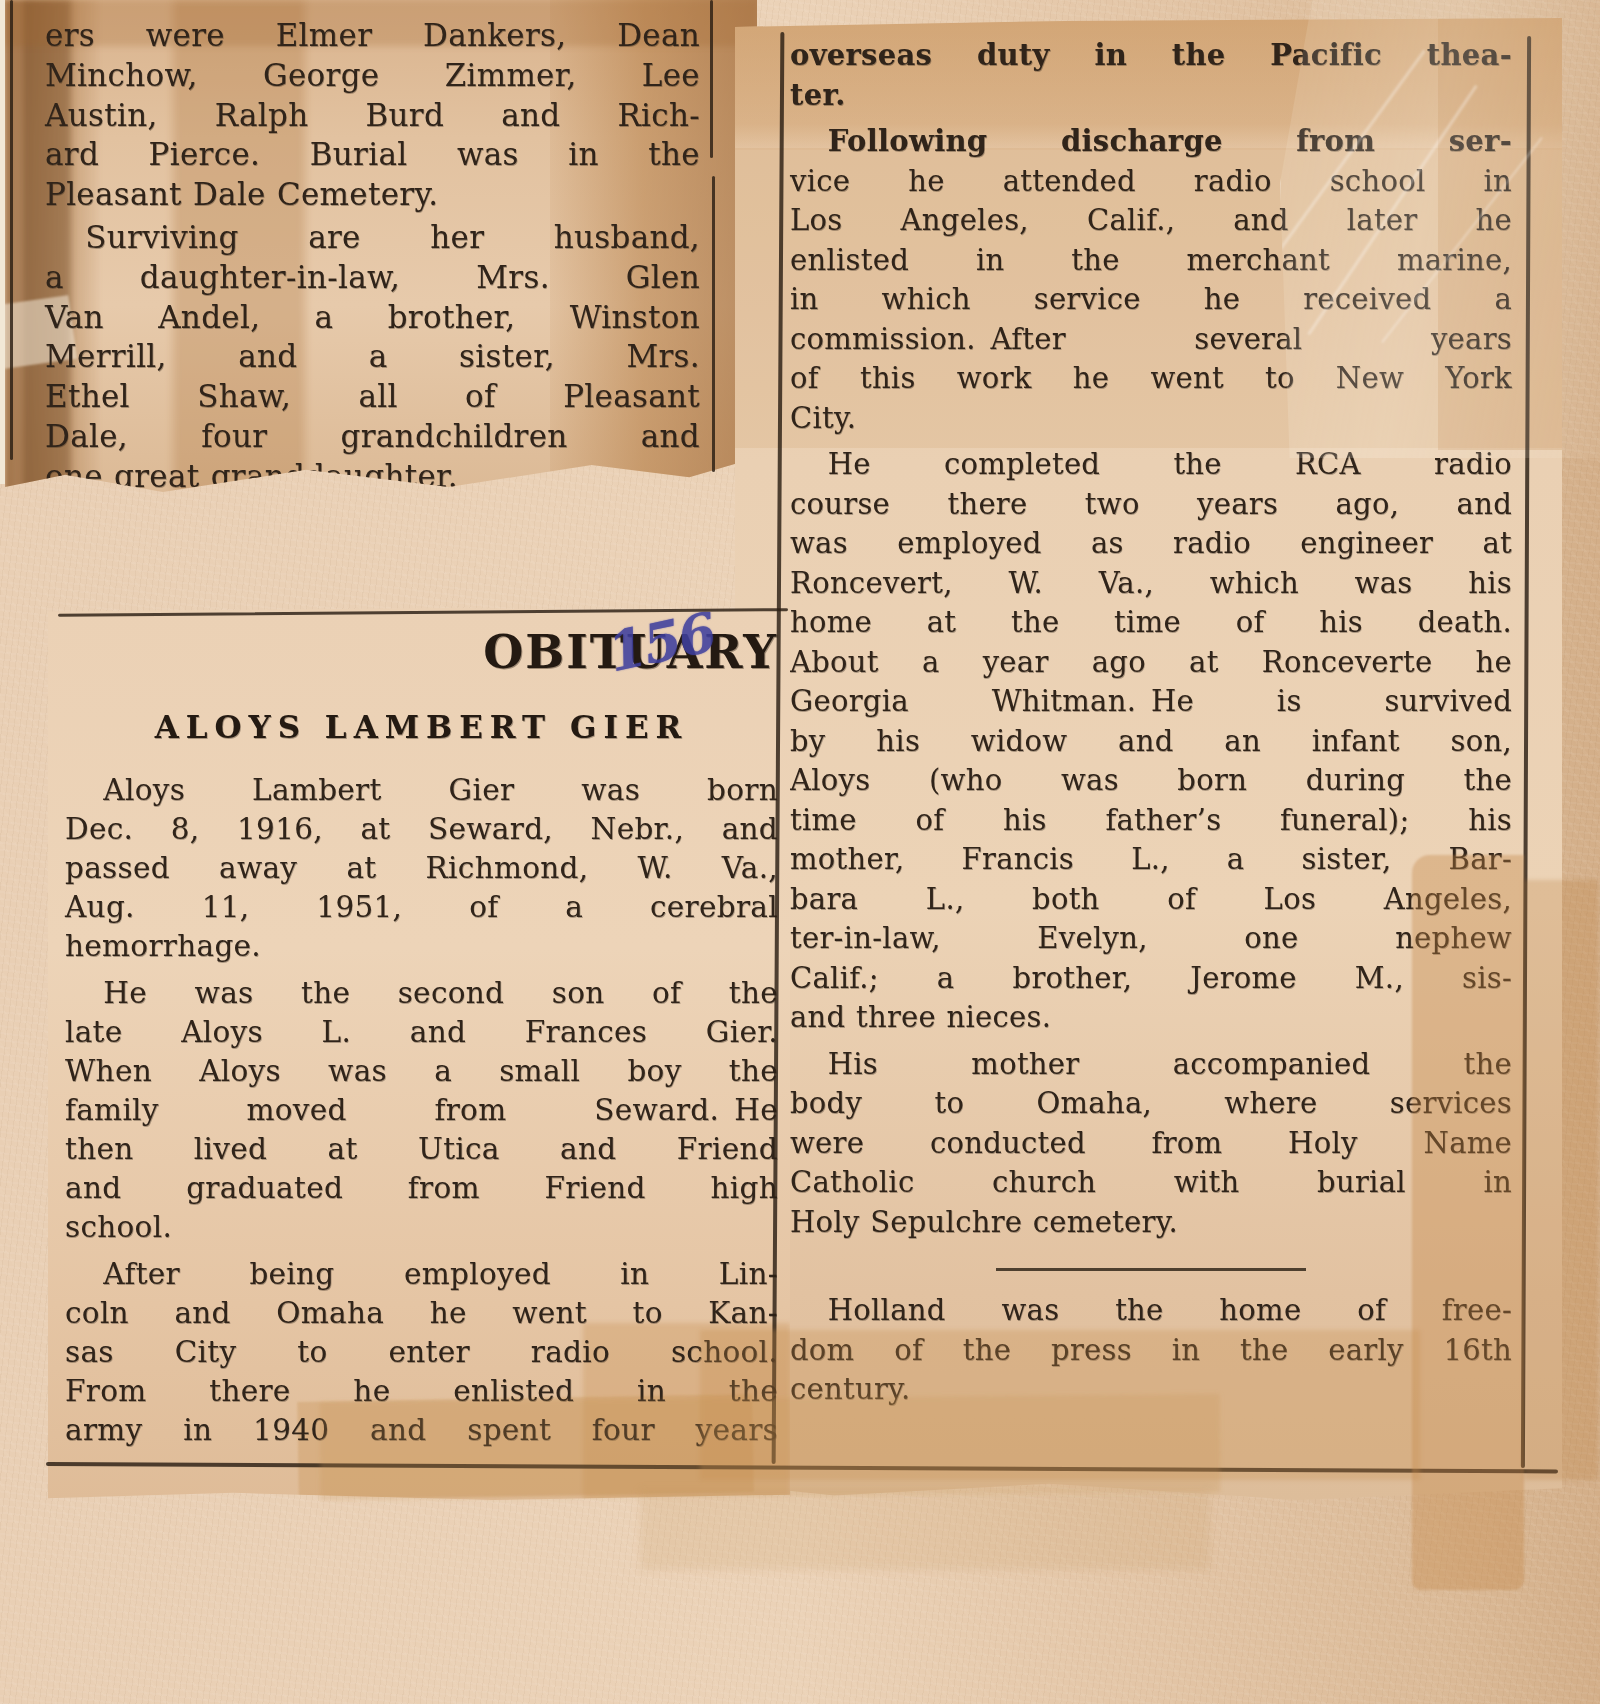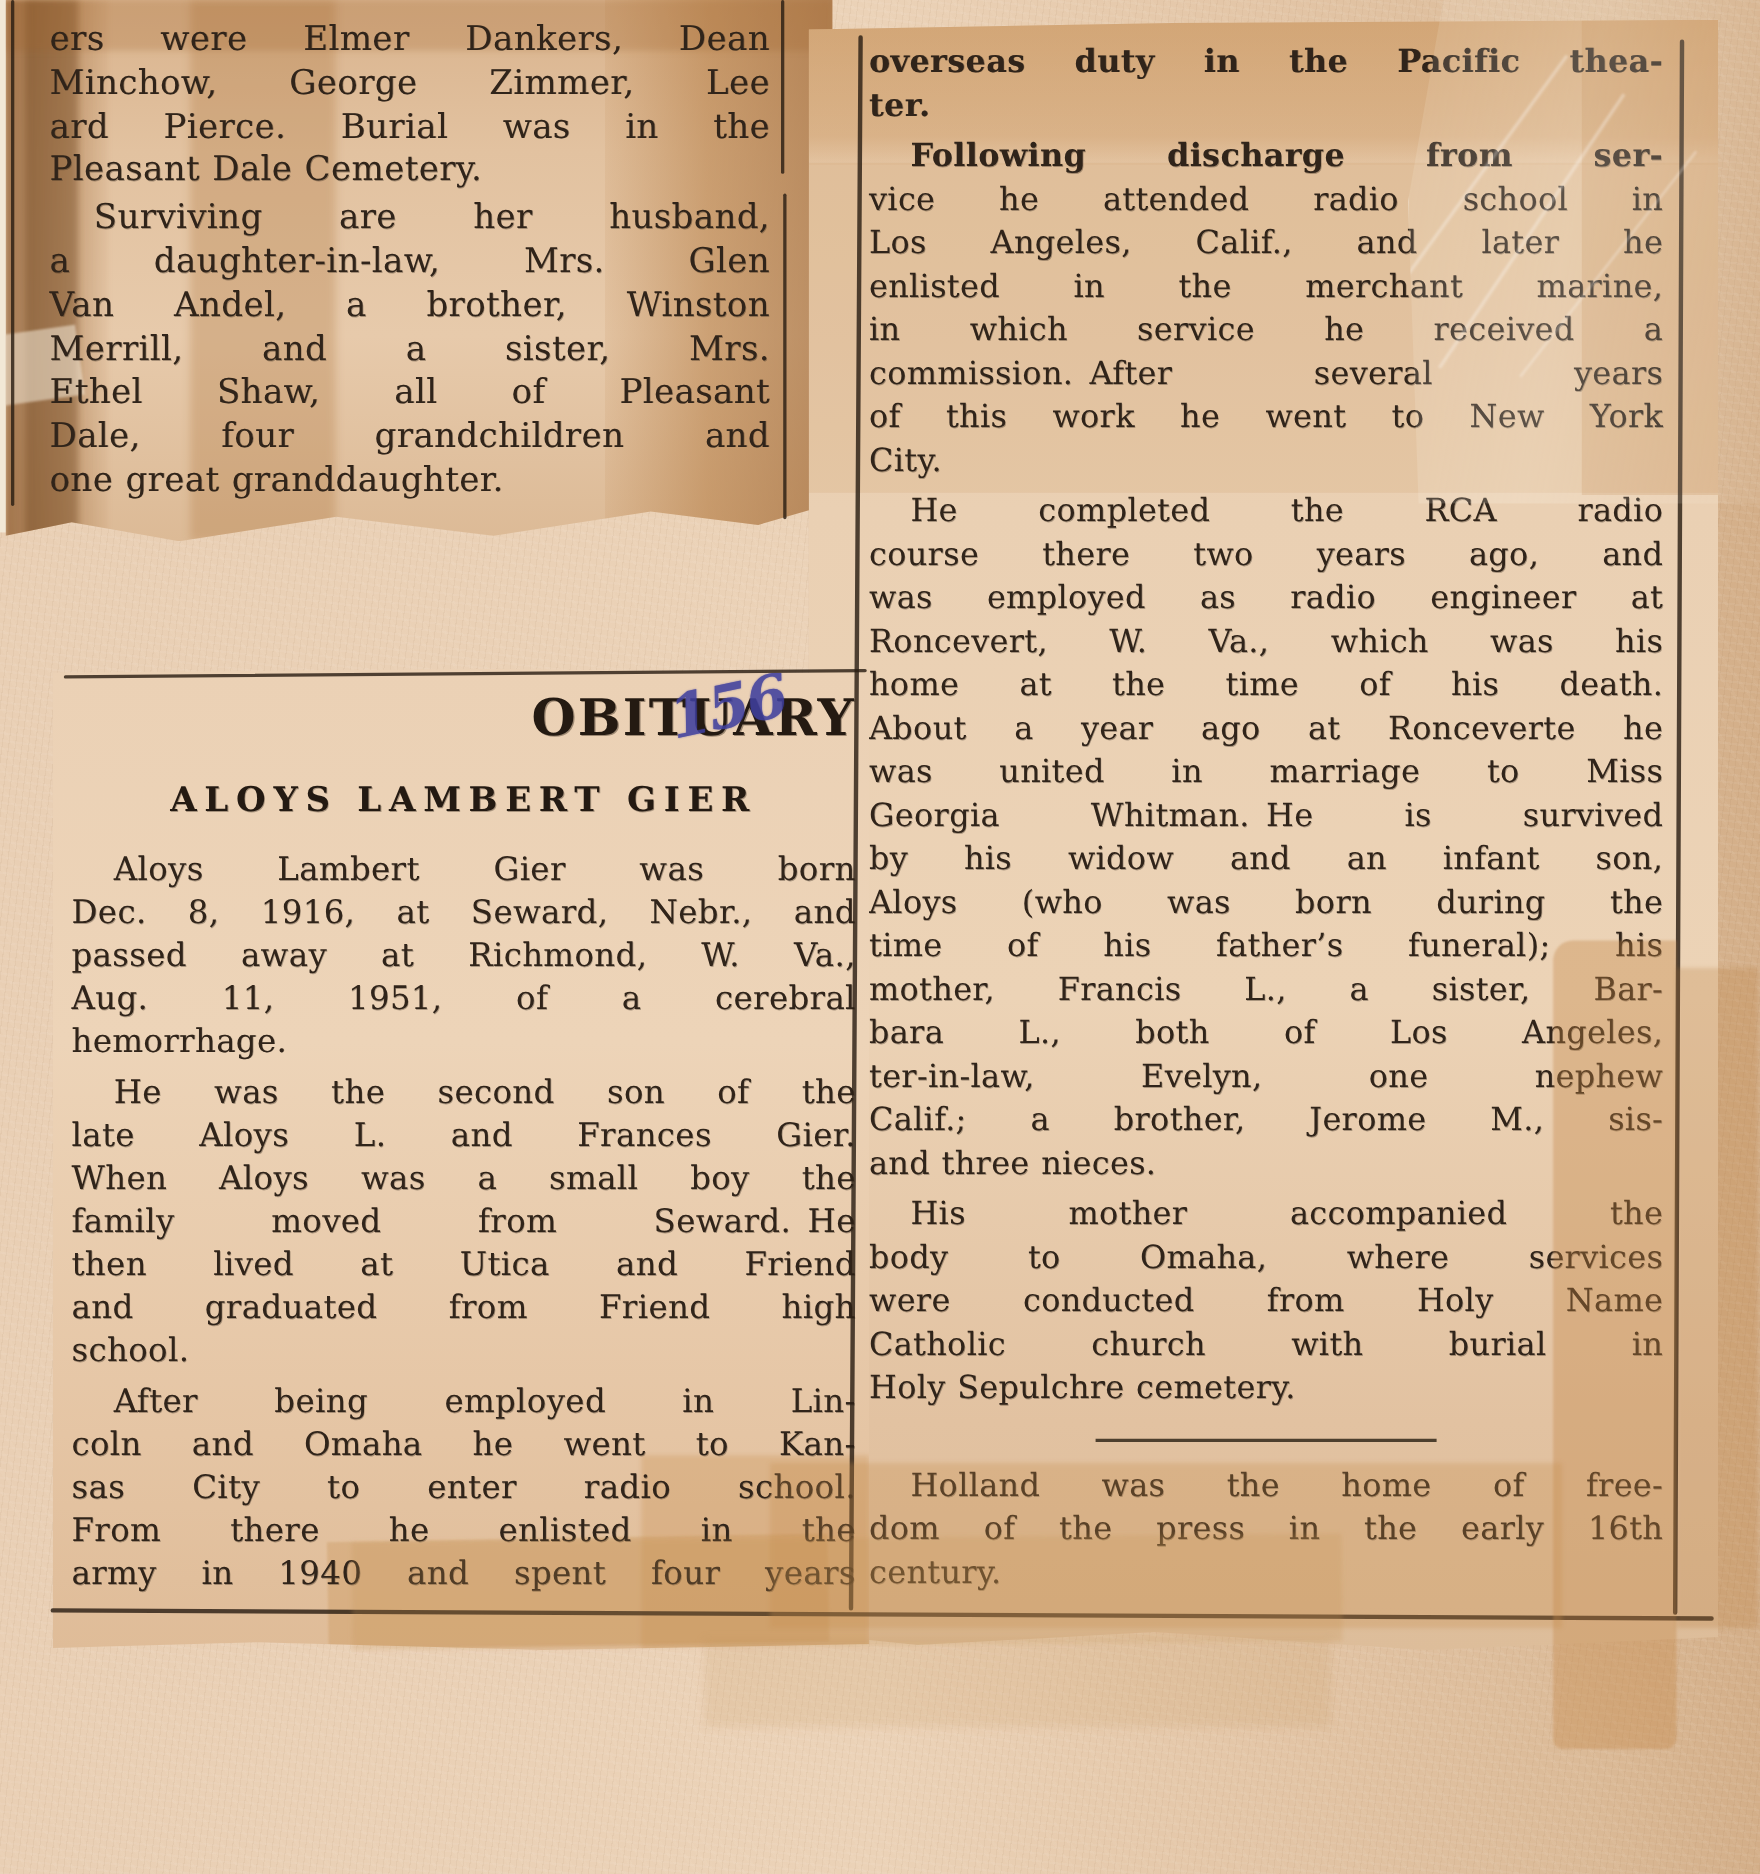--- a/index.html
+++ b/index.html
@@ -107,20 +107,21 @@
     <div class="stain blur2" style="left:0;top:0;width:94px;height:100%;background:linear-gradient(90deg,rgba(122,70,25,0.60),rgba(150,95,45,0.42) 58%,rgba(150,95,45,0.04));"></div>
     <div class="stain blur3" style="left:18px;top:0;width:48px;height:100%;background:rgba(95,55,18,0.35);"></div>
     <div class="stain blur4" style="left:168px;top:0;width:132px;height:100%;background:rgba(170,112,55,0.28);"></div>
     <div class="stain" style="left:545px;top:0;width:207px;height:100%;background:linear-gradient(90deg,rgba(180,120,60,0.10),rgba(172,112,52,0.45) 45%,rgba(148,90,38,0.55));"></div>
     <div class="stain blur3" style="left:0;top:0;width:100%;height:46px;background:rgba(160,100,45,0.25);"></div>
     <div class="stain blur1" style="left:-6px;top:300px;width:74px;height:64px;background:rgba(243,232,214,0.55);transform:rotate(-8deg);"></div>
     <div class="textcol">
         <div class="para">
           <div class="line">ers were Elmer Dankers, Dean</div>
           <div class="line">Minchow, George Zimmer, Lee</div>
+          <div class="line">Austin, Ralph Burd and Rich-</div>
           <div class="line">ard Pierce. Burial was in the</div>
           <div class="line end">Pleasant Dale Cemetery.</div>
         </div>
         <div class="para">
           <div class="line indent">Surviving are her husband,</div>
           <div class="line">a daughter-in-law, Mrs. Glen</div>
           <div class="line">Van Andel, a brother, Winston</div>
           <div class="line">Merrill, and a sister, Mrs.</div>
           <div class="line">Ethel Shaw, all of Pleasant</div>
           <div class="line">Dale, four grandchildren and</div>
@@ -149,21 +150,20 @@
             <div class="line">of this work he went to New York</div>
             <div class="line end">City.</div>
           </div>
           <div class="para">
             <div class="line indent">He completed the RCA radio</div>
             <div class="line">course there two years ago, and</div>
             <div class="line">was employed as radio engineer at</div>
             <div class="line">Roncevert, W. Va., which was his</div>
             <div class="line">home at the time of his death.</div>
             <div class="line">About a year ago at Ronceverte he</div>
-            <div class="line">was united in marriage to Miss</div>
             <div class="line">Georgia Whitman. He is survived</div>
             <div class="line">by his widow and an infant son,</div>
             <div class="line">Aloys (who was born during the</div>
             <div class="line">time of his father’s funeral); his</div>
             <div class="line">mother, Francis L., a sister, Bar-</div>
             <div class="line">bara L., both of Los Angeles,</div>
             <div class="line">ter-in-law, Evelyn, one nephew</div>
             <div class="line">Calif.; a brother, Jerome M., sis-</div>
             <div class="line end">and three nieces.</div>
           </div>

